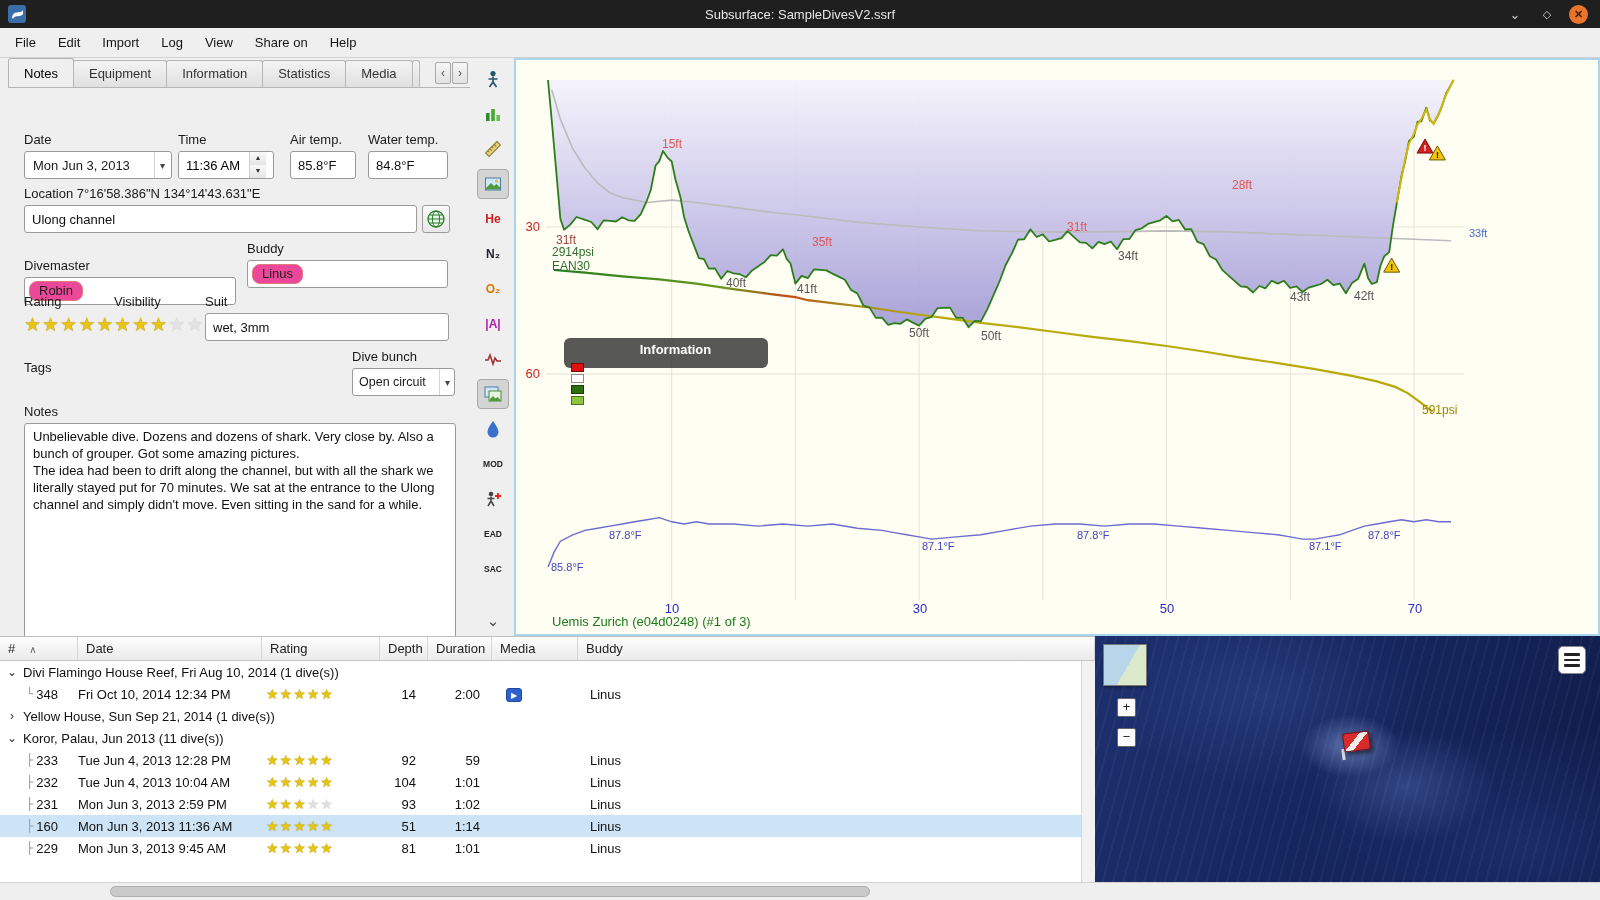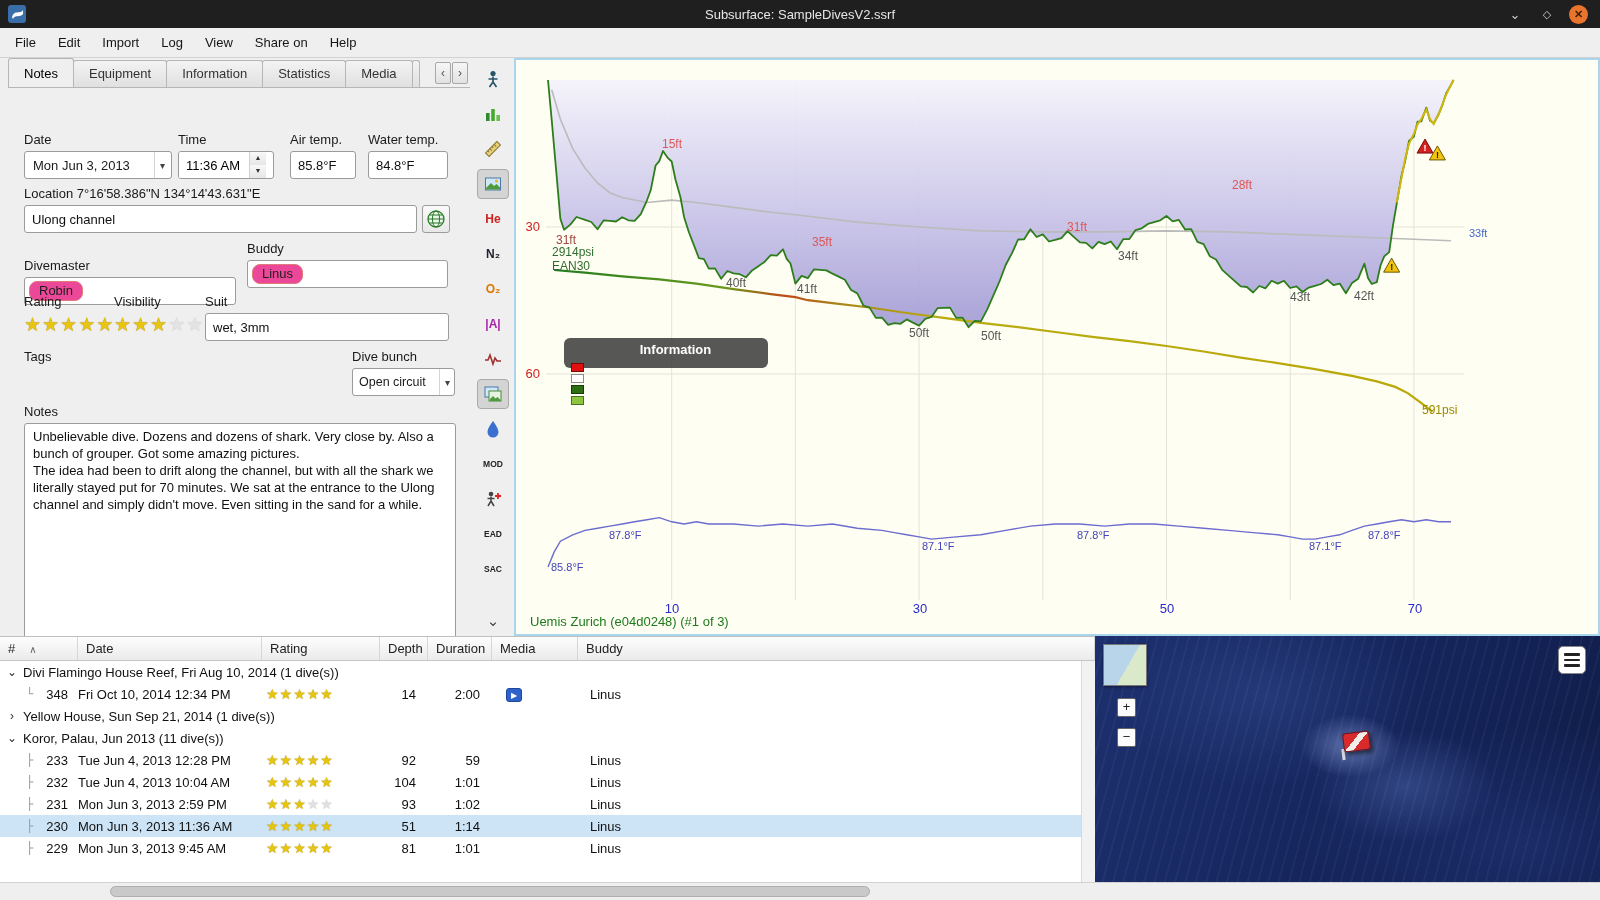--- a/index.html
+++ b/index.html
@@ -47,21 +47,21 @@
 .g-divemaster{left:24px;top:170px;width:212px}
 .g-buddy{left:247px;top:153px;width:201px}
 .field{height:28px;border:1px solid #9b9b9b;border-radius:3px;background:#fff;display:flex;align-items:center;padding:0 4px}
 .chip{background:#ec4899;border:1px solid #e07a7a;border-radius:8px;padding:1px 9px 2px;font-size:13px;color:#1c1c1c}
 .g-rating{left:24px;top:206px}
 .g-visibility{left:114px;top:206px}
 .g-suit{left:205px;top:206px;width:244px}
 .fstar{font-size:19px;letter-spacing:1px}
 .fstar.f{color:#e8c512;text-shadow:0 0 1px #95780a}
 .fstar.e{color:#e3e3e3;text-shadow:0 0 1px #c2c2c2}
-.g-tags{left:24px;top:261px;width:316px}
+.g-tags{left:24px;top:272px;width:316px}
 .g-divemode{left:352px;top:261px;width:103px}
 .g-divemode .combo{padding:0 4px 0 6px;font-size:12.5px}
 .g-notes{left:24px;top:316px;width:432px}
 .g-notes textarea{width:432px;height:222px;border:1px solid #9b9b9b;border-radius:3px;background:#fff;padding:5px 8px;font-size:13px;line-height:1.3;font-family:"Liberation Sans",sans-serif;resize:none;white-space:pre-wrap;color:#111}
 
 
 .vtoolbar{position:absolute;left:470px;top:58px;width:46px;height:578px;background:#efefef;display:flex;flex-direction:column;align-items:center;padding-top:6px;gap:5px}
 .vtb{width:32px;height:30px;display:flex;align-items:center;justify-content:center;border-radius:4px;border:1px solid transparent}
 .vtb.sel{background:#d4d4d4;border-color:#aaa}
 .ticon{font-weight:bold;font-size:12px}
@@ -69,38 +69,38 @@
 .vtb-chevron{position:absolute;bottom:6px;left:0;width:46px;text-align:center;color:#444;font-size:15px}
 
 
 .profile-panel{position:absolute;left:514px;top:58px;width:1086px;height:578px;background:#fffef2;border:2px solid #a9d6ec;overflow:hidden}
 .profile-svg{display:block}
 .infobox{position:absolute;left:48px;top:278px;width:204px;background:rgba(58,58,58,.85);border-radius:6px;color:#fff;font-size:12.5px;padding:4px 8px 8px 27px}
 .ib-title{text-align:center;font-weight:bold;margin-bottom:3px;font-size:13px}
 .ib-swatches{position:absolute;left:7px;top:25px;display:flex;flex-direction:column;gap:2px}
 .sw{width:13px;height:9px;border:1px solid rgba(0,0,0,.45)}
 .ib-line{line-height:16.5px;white-space:nowrap}
-.profile-footer{position:absolute;left:14px;bottom:5px;color:#1d7a1d;font-size:13px}
+.profile-footer{position:absolute;left:36px;bottom:5px;color:#1d7a1d;font-size:13px}
 
 
 .divelist{position:absolute;left:0;top:636px;width:1095px;height:246px;background:#fff;border-top:1px solid #c0c0c0}
 .dl-header{display:grid;grid-template-columns:78px 184px 118px 48px 64px 86px 1fr;height:24px;background:linear-gradient(#fdfdfd,#ebebeb);border-bottom:1px solid #c6c6c6;font-size:13px;color:#222}
 .dl-h{padding:4px 8px;border-right:1px solid #d6d6d6;white-space:nowrap;overflow:hidden}
 .dl-h.right{text-align:right}
 .sort-ind{color:#666;font-size:10px;margin-left:14px}
 #dive-rows{position:absolute;top:24px;left:0;right:14px;bottom:0;overflow:hidden}
 .dl-row{display:grid;grid-template-columns:78px 184px 118px 48px 64px 86px 1fr;height:22px;align-items:center;font-size:13px;color:#101010}
 .dl-row.trip{display:flex;align-items:center;padding-left:6px;gap:5px}
 .dl-row.selected{background:#cde4f7}
 .expander{color:#333;width:12px;font-size:12px;text-align:center}
 .trip-label{white-space:nowrap}
 .c{overflow:hidden;white-space:nowrap}
 .c-num{display:flex;align-items:center;padding-left:26px}
 .branch{color:#9a9a9a;font-family:"DejaVu Sans Mono",monospace;font-size:12px;margin-right:3px}
-.num{flex:1;text-align:right;padding-right:10px}
+.num{flex:1;text-align:left;padding-right:10px}
 .c-depth,.c-dur{text-align:right;padding-right:12px}
 .c-rating{padding-left:4px}
 .lstar{font-size:14px;letter-spacing:1px}
 .lstar.f{color:#e6c50e;text-shadow:0 0 1px #95780a}
 .lstar.e{color:#e0e0e0;text-shadow:0 0 1px #c5c5c5}
 .c-buddy{padding-left:12px}
 .media-ic{display:inline-block;width:16px;height:14px;background:#2f62c8;color:#fff;font-size:8px;line-height:14px;text-align:center;border-radius:3px;margin-left:14px;border:1px solid #1d48a0}
 .dl-vscroll{position:absolute;right:0;top:24px;width:14px;bottom:0;background:#f2f2f2;border-left:1px solid #dadada}
 
 
@@ -468,21 +468,21 @@
         <span class="c c-date">Mon Jun 3, 2013 2:59 PM</span>
         <span class="c c-rating"><span class="lstar f">★</span><span class="lstar f">★</span><span class="lstar f">★</span><span class="lstar e">★</span><span class="lstar e">★</span></span>
         <span class="c c-depth">93</span>
         <span class="c c-dur">1:02</span>
         <span class="c c-media"></span>
         <span class="c c-buddy">Linus</span>
       </div>
       <div class="dl-row selected">
         <span class="c c-num">
           <span class="branch">├</span>
-          <span class="num">230</span>
+          <span class="num">160</span>
         </span>
         <span class="c c-date">Mon Jun 3, 2013 11:36 AM</span>
         <span class="c c-rating"><span class="lstar f">★</span><span class="lstar f">★</span><span class="lstar f">★</span><span class="lstar f">★</span><span class="lstar f">★</span></span>
         <span class="c c-depth">51</span>
         <span class="c c-dur">1:14</span>
         <span class="c c-media"></span>
         <span class="c c-buddy">Linus</span>
       </div>
       <div class="dl-row">
         <span class="c c-num">

